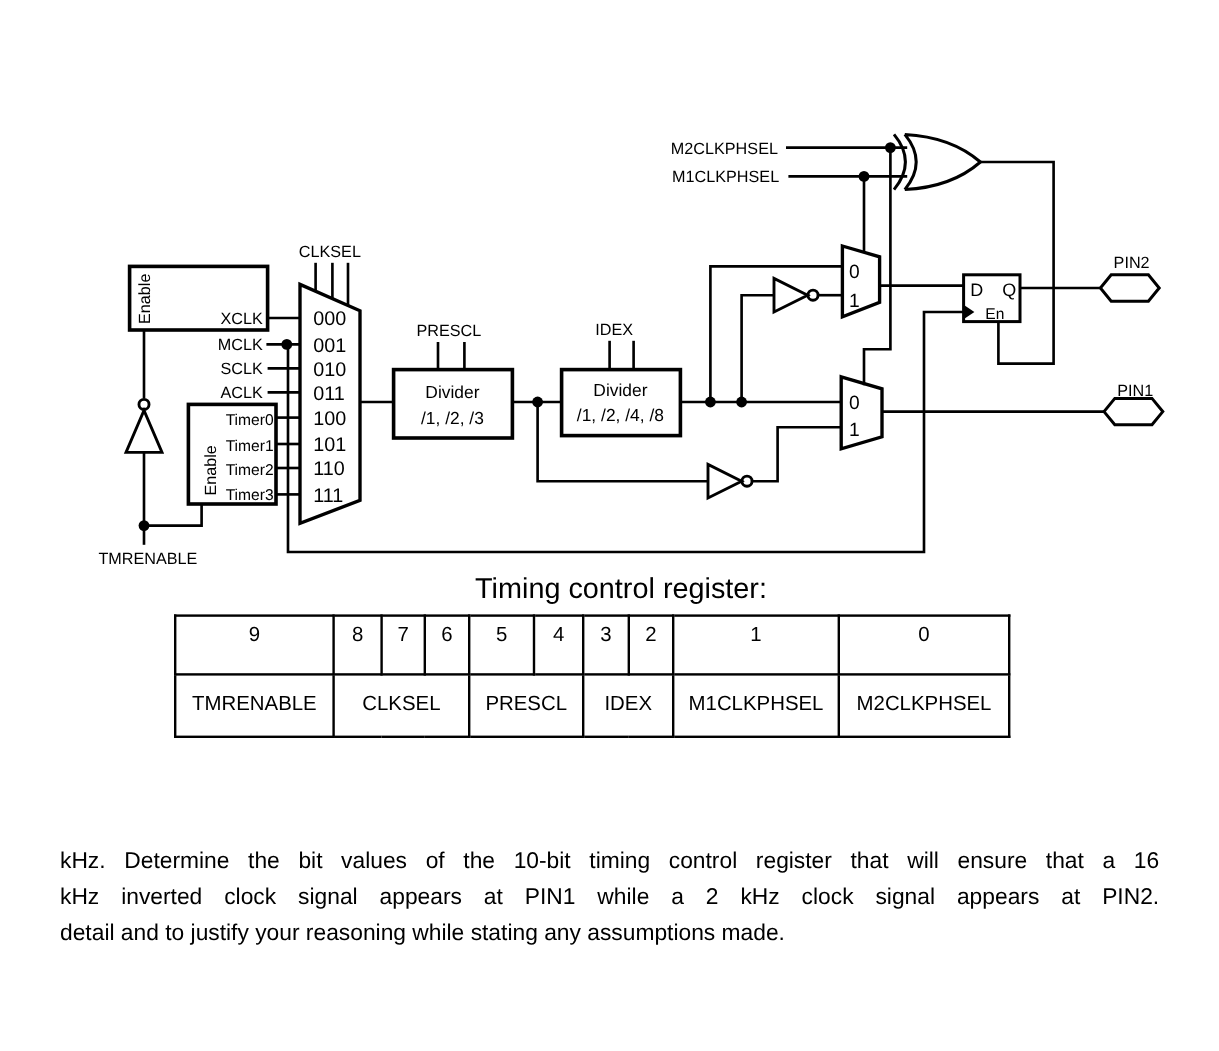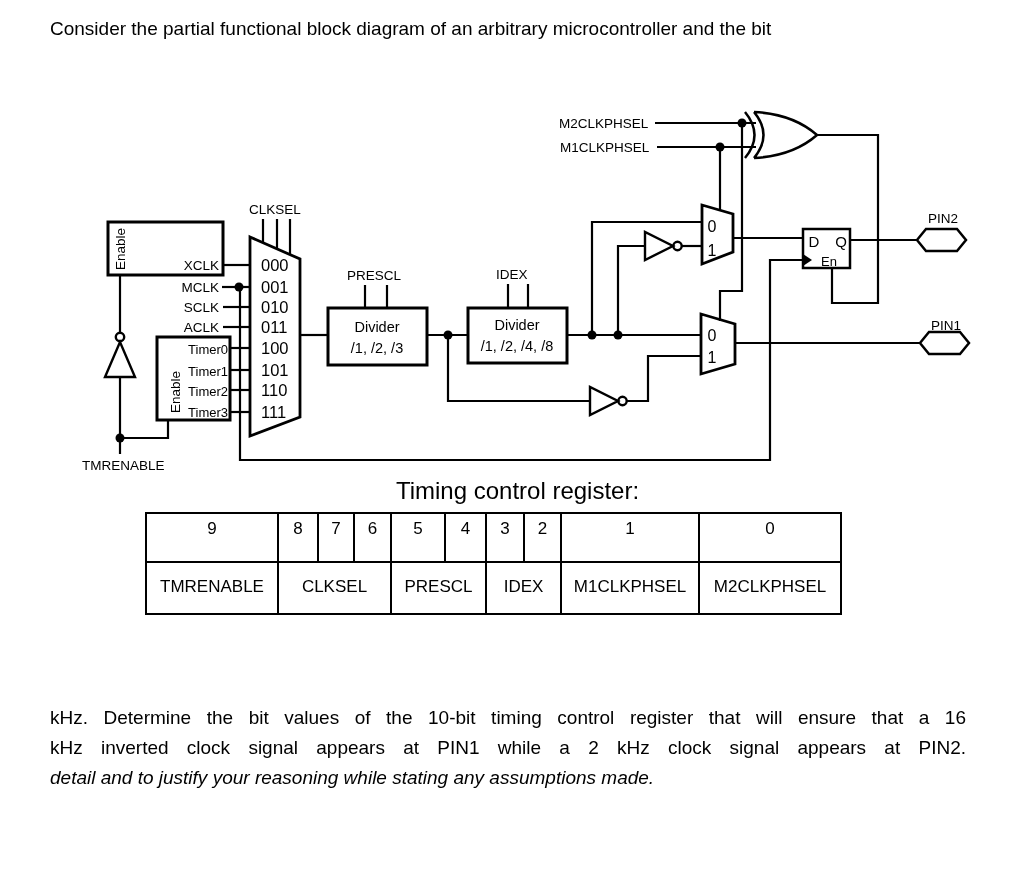--- a/index.html
+++ b/index.html
@@ -12,27 +12,26 @@
   .muted{color:#9a9a9a;}
   svg.diagram{position:absolute;left:0;top:0;width:1016px;height:876px;}
   svg.diagram text{font-family:"Liberation Sans",sans-serif;fill:#000;}
   .reg-title{left:170px;top:477px;width:695px;text-align:center;font-size:24px;}
   table.reg{position:absolute;left:145px;top:512px;border-collapse:collapse;table-layout:fixed;width:695px;}
   table.reg td{border:2px solid #000;text-align:center;font-size:17px;overflow:hidden;}
   table.reg tr.bits td{height:41px;vertical-align:top;padding-top:5px;}
   table.reg tr.fields td{height:45px;vertical-align:middle;padding-bottom:4px;}
   .question{left:50px;top:703px;width:916px;font-size:19px;line-height:30px;}
   .q-line{text-align:justify;text-align-last:justify;}
-  .q-line.last{text-align-last:left;font-style:italic;}
+  .q-line.last{text-align-last:left;}
 </style>
 </head>
 <body>
 
 <div class="abs intro">
-  <div>Consider the partial functional block diagram of an arbitrary microcontroller and the bit</div>
 </div>
 
 <svg class="diagram" viewBox="0 0 1016 876">
 
   <g fill="none" stroke="#000" stroke-width="2.2">
     <polyline points="655,123 756,123"></polyline>
     <polyline points="657,147 756,147"></polyline>
     <polyline points="817,135 878,135 878,303 832,303 832,268"></polyline>
     <polyline points="742,123 742,291 720,291 720,321"></polyline>
     <polyline points="720,147 720,210"></polyline>

